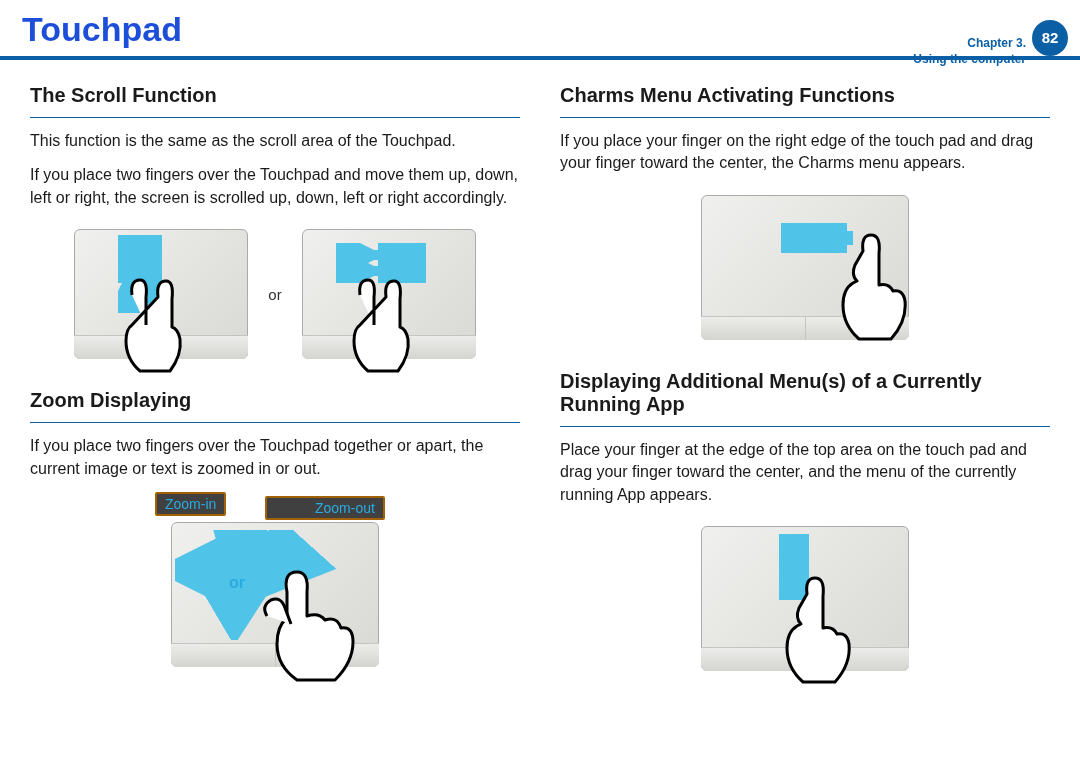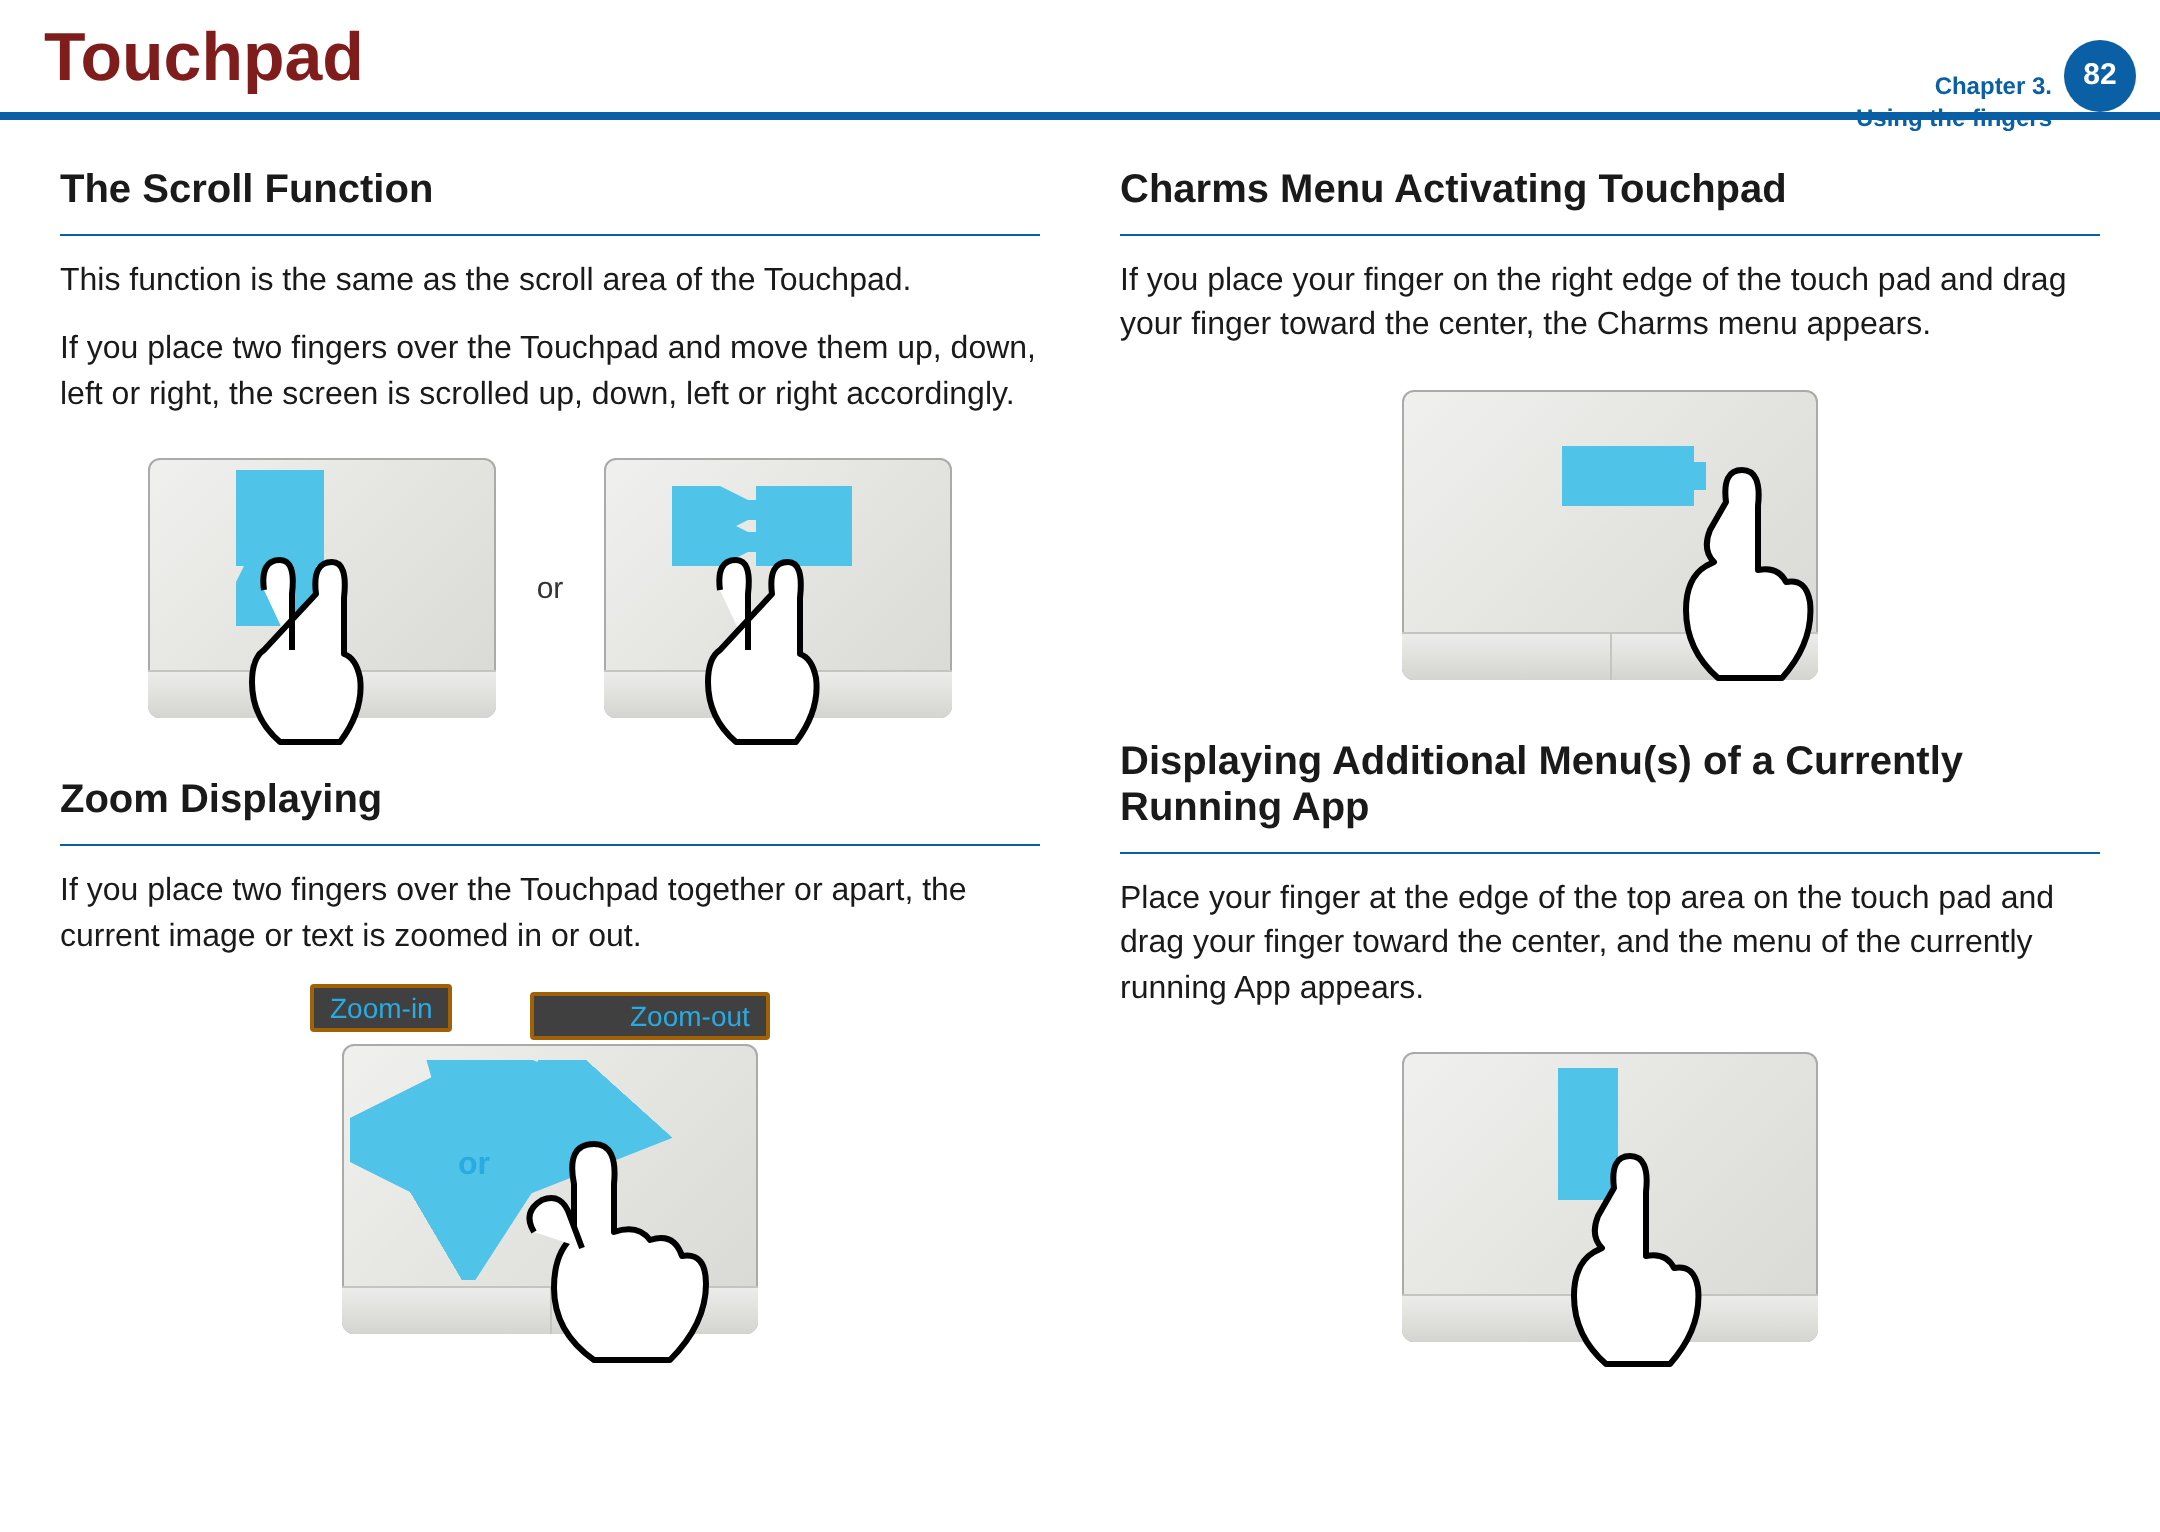--- a/index.html
+++ b/index.html
@@ -12,21 +12,21 @@
       overflow: hidden;
     }
     .header {
       position: relative;
       height: 60px;
       border-bottom: 4px solid #0a5fa5;
     }
     .page-title {
       font-size: 34px;
       font-weight: bold;
-      color: #7f1d1d;
+      color: #1d4ed8;
       padding: 10px 0 0 22px;
     }
     .chapter-info {
       position: absolute;
       right: 0;
       top: 8px;
       display: flex;
       align-items: center;
     }
     .chapter-text {
@@ -140,21 +140,21 @@
     }
   </style>
 </head>
 <body>
 
 <div class="header">
   <div class="page-title">Touchpad</div>
   <div class="chapter-info">
     <div class="chapter-text">
       <div>Chapter 3.</div>
-      <div>Using the fingers</div>
+      <div>Using the computer</div>
     </div>
     <div class="page-number">82</div>
   </div>
 </div>
 
 <div class="content">
 
   <div class="column">
     <div class="section-heading">The Scroll Function</div>
     <div class="body-text">This function is the same as the scroll area of the Touchpad.</div>
@@ -236,21 +236,21 @@
         </svg>
         <svg class="hand" style="left:86px; top:40px;" width="120" height="130" viewBox="0 0 120 130">
           <path d="M30 30 Q26 10 40 10 Q52 10 50 30 L50 54 Q62 50 68 58 Q80 54 84 66 Q96 64 96 80 Q96 100 78 118 L40 118 Q20 104 20 82 Q20 64 30 56 Z" fill="#fff" stroke="#000" stroke-width="3" stroke-linejoin="round"></path>
           <path d="M10 54 Q4 44 14 38 Q24 34 28 46 L34 62" fill="#fff" stroke="#000" stroke-width="3"></path>
         </svg>
       </div>
     </div>
   </div>
 
   <div class="column">
-    <div class="section-heading">Charms Menu Activating Touchpad</div>
+    <div class="section-heading">Charms Menu Activating Functions</div>
     <div class="body-text">If you place your finger on the right edge of the touch pad and drag your finger toward the center, the Charms menu appears.</div>
 
     <div class="illus-single">
       <div class="touchpad tp-large">
         <div class="tp-body"></div>
         <div class="tp-btnrow">
             <div class="tp-btn"></div>
             <div class="tp-btn"></div>
           </div>
         <svg class="arrow" style="left:80px; top:28px;" width="80" height="30" viewBox="0 0 80 30">

